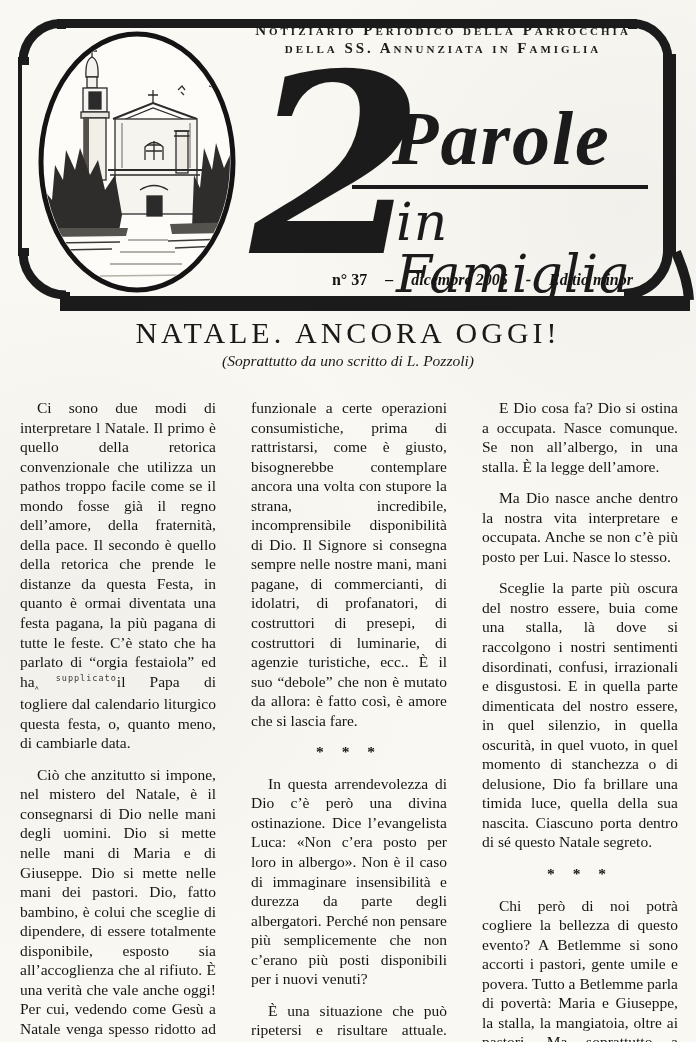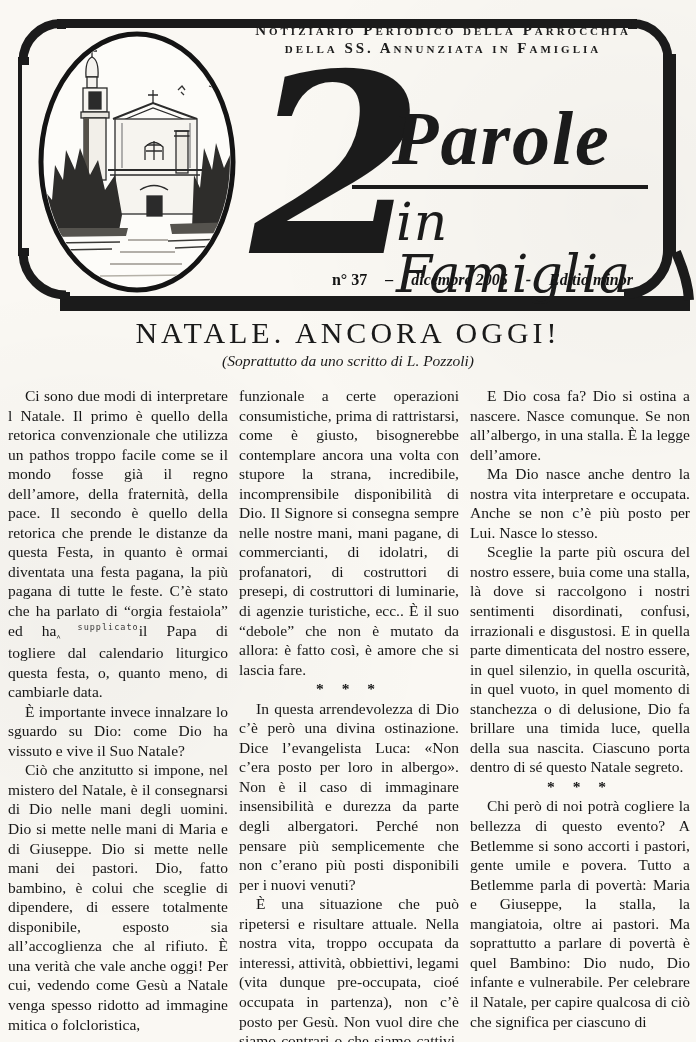--- a/index.html
+++ b/index.html
@@ -41,21 +41,21 @@
     left:0; top:316px; width:696px; text-align:center;
     font-size:30px; letter-spacing:4px; color:#1a1a1a; font-weight:400;
   }
   .byline{
     left:0; top:352px; width:696px; text-align:center;
     font-style:italic; font-size:15.5px; color:#1a1a1a;
   }
   
   .cols{ left:8px; top:386px; width:682px; display:flex; gap:11px; }
   .col{ flex:1; font-size:15.5px; line-height:19.55px; text-align:justify; }
-  .col p{ margin:0; }
+  .col p{ margin:12px; }
   .ind{ text-indent:17px; }
   .sep{ text-align:center; font-weight:700; letter-spacing:7px; text-indent:0; }
   .caret{ font-size:10px; }
   .insert{
     display:inline-block; font-family:"DejaVu Sans Mono", monospace;
     font-size:8.5px; letter-spacing:1px; transform:translateY(-6px);
     color:#3a3a3a; white-space:nowrap;
   }
 </style>
 </head>
@@ -178,31 +178,30 @@
     <span class="i">-</span>
     <span class="i">Editio minor</span>
   </div>
 
   <div class="abs byline">(Soprattutto da uno scritto di L. Pozzoli)</div>
   <div class="abs headline">NATALE. ANCORA OGGI!</div>
 
   <div class="abs cols">
     <div class="col">
       <p class="ind"><span>Ci sono due modi di interpretare l Natale. Il primo è quello della retorica convenzionale che utilizza un pathos troppo facile come se il mondo fosse già il regno dell’amore, della fraternità, della pace. Il secondo è quello della retorica che prende le distanze da questa Festa, in quanto è ormai diventata una festa pagana, la più pagana di tutte le feste. C’è stato che ha parlato di “orgia festaiola” ed ha</span><span class="caret">‸</span><span class="insert">supplicato</span><span>il Papa di togliere dal calendario liturgico questa festa, o, quanto meno, di cambiarle data.</span></p>
-      <p class="ind">È importante invece innalzare lo sguardo su Dio: come Dio ha vissuto e vive il Suo Natale?</p>
       <p class="ind">Ciò che anzitutto si impone, nel mistero del Natale, è il consegnarsi di Dio nelle mani degli uomini. Dio si mette nelle mani di Maria e di Giuseppe. Dio si mette nelle mani dei pastori. Dio, fatto bambino, è colui che sceglie di dipendere, di essere totalmente disponibile, esposto sia all’accoglienza che al rifiuto. È una verità che vale anche oggi! Per cui, vedendo come Gesù a Natale venga spesso ridotto ad immagine mitica o folcloristica,</p>
     </div>
     <div class="col">
       <p>funzionale a certe operazioni consumistiche, prima di rattristarsi, come è giusto, bisognerebbe contemplare ancora una volta con stupore la strana, incredibile, incomprensibile disponibilità di Dio. Il Signore si consegna sempre nelle nostre mani, mani pagane, di commercianti, di idolatri, di profanatori, di costruttori di presepi, di costruttori di luminarie, di agenzie turistiche, ecc.. È il suo “debole” che non è mutato da allora: è fatto così, è amore che si lascia fare.</p>
       <p class="sep">* * *</p>
       <p class="ind">In questa arrendevolezza di Dio c’è però una divina ostinazione. Dice l’evangelista Luca: «Non c’era posto per loro in albergo». Non è il caso di immaginare insensibilità e durezza da parte degli albergatori. Perché non pensare più semplicemente che non c’erano più posti disponibili per i nuovi venuti?</p>
       <p class="ind">È una situazione che può ripetersi e risultare attuale. Nella nostra vita, troppo occupata da interessi, attività, obbiettivi, legami (vita dunque pre-occupata, cioé occupata in partenza), non c’è posto per Gesù. Non vuol dire che siamo contrari o che siamo cattivi. Semplicemente siamo già occupati da qualcosa d’altro, per cui, senza alcuna cattiveria, non</p>
     </div>
     <div class="col">
-      <p class="ind">E Dio cosa fa? Dio si ostina a nascere. Nasce comunque. Se non all’albergo, in una stalla. È la legge dell’amore.</p>
+      <p class="ind">E Dio cosa fa? Dio si ostina a occupata. Nasce comunque. Se non all’albergo, in una stalla. È la legge dell’amore.</p>
       <p class="ind">Ma Dio nasce anche dentro la nostra vita interpretare e occupata. Anche se non c’è più posto per Lui. Nasce lo stesso.</p>
       <p class="ind">Sceglie la parte più oscura del nostro essere, buia come una stalla, là dove si raccolgono i nostri sentimenti disordinati, confusi, irrazionali e disgustosi. E in quella parte dimenticata del nostro essere, in quel silenzio, in quella oscurità, in quel vuoto, in quel momento di stanchezza o di delusione, Dio fa brillare una timida luce, quella della sua nascita. Ciascuno porta dentro di sé questo Natale segreto.</p>
       <p class="sep">* * *</p>
       <p class="ind">Chi però di noi potrà cogliere la bellezza di questo evento? A Betlemme si sono accorti i pastori, gente umile e povera. Tutto a Betlemme parla di povertà: Maria e Giuseppe, la stalla, la mangiatoia, oltre ai pastori. Ma soprattutto a parlare di povertà è quel Bambino: Dio nudo, Dio infante e vulnerabile. Per celebrare il Natale, per capire qualcosa di ciò che significa per ciascuno di</p>
     </div>
   </div>
 
 </div>
 
 </body></html>

